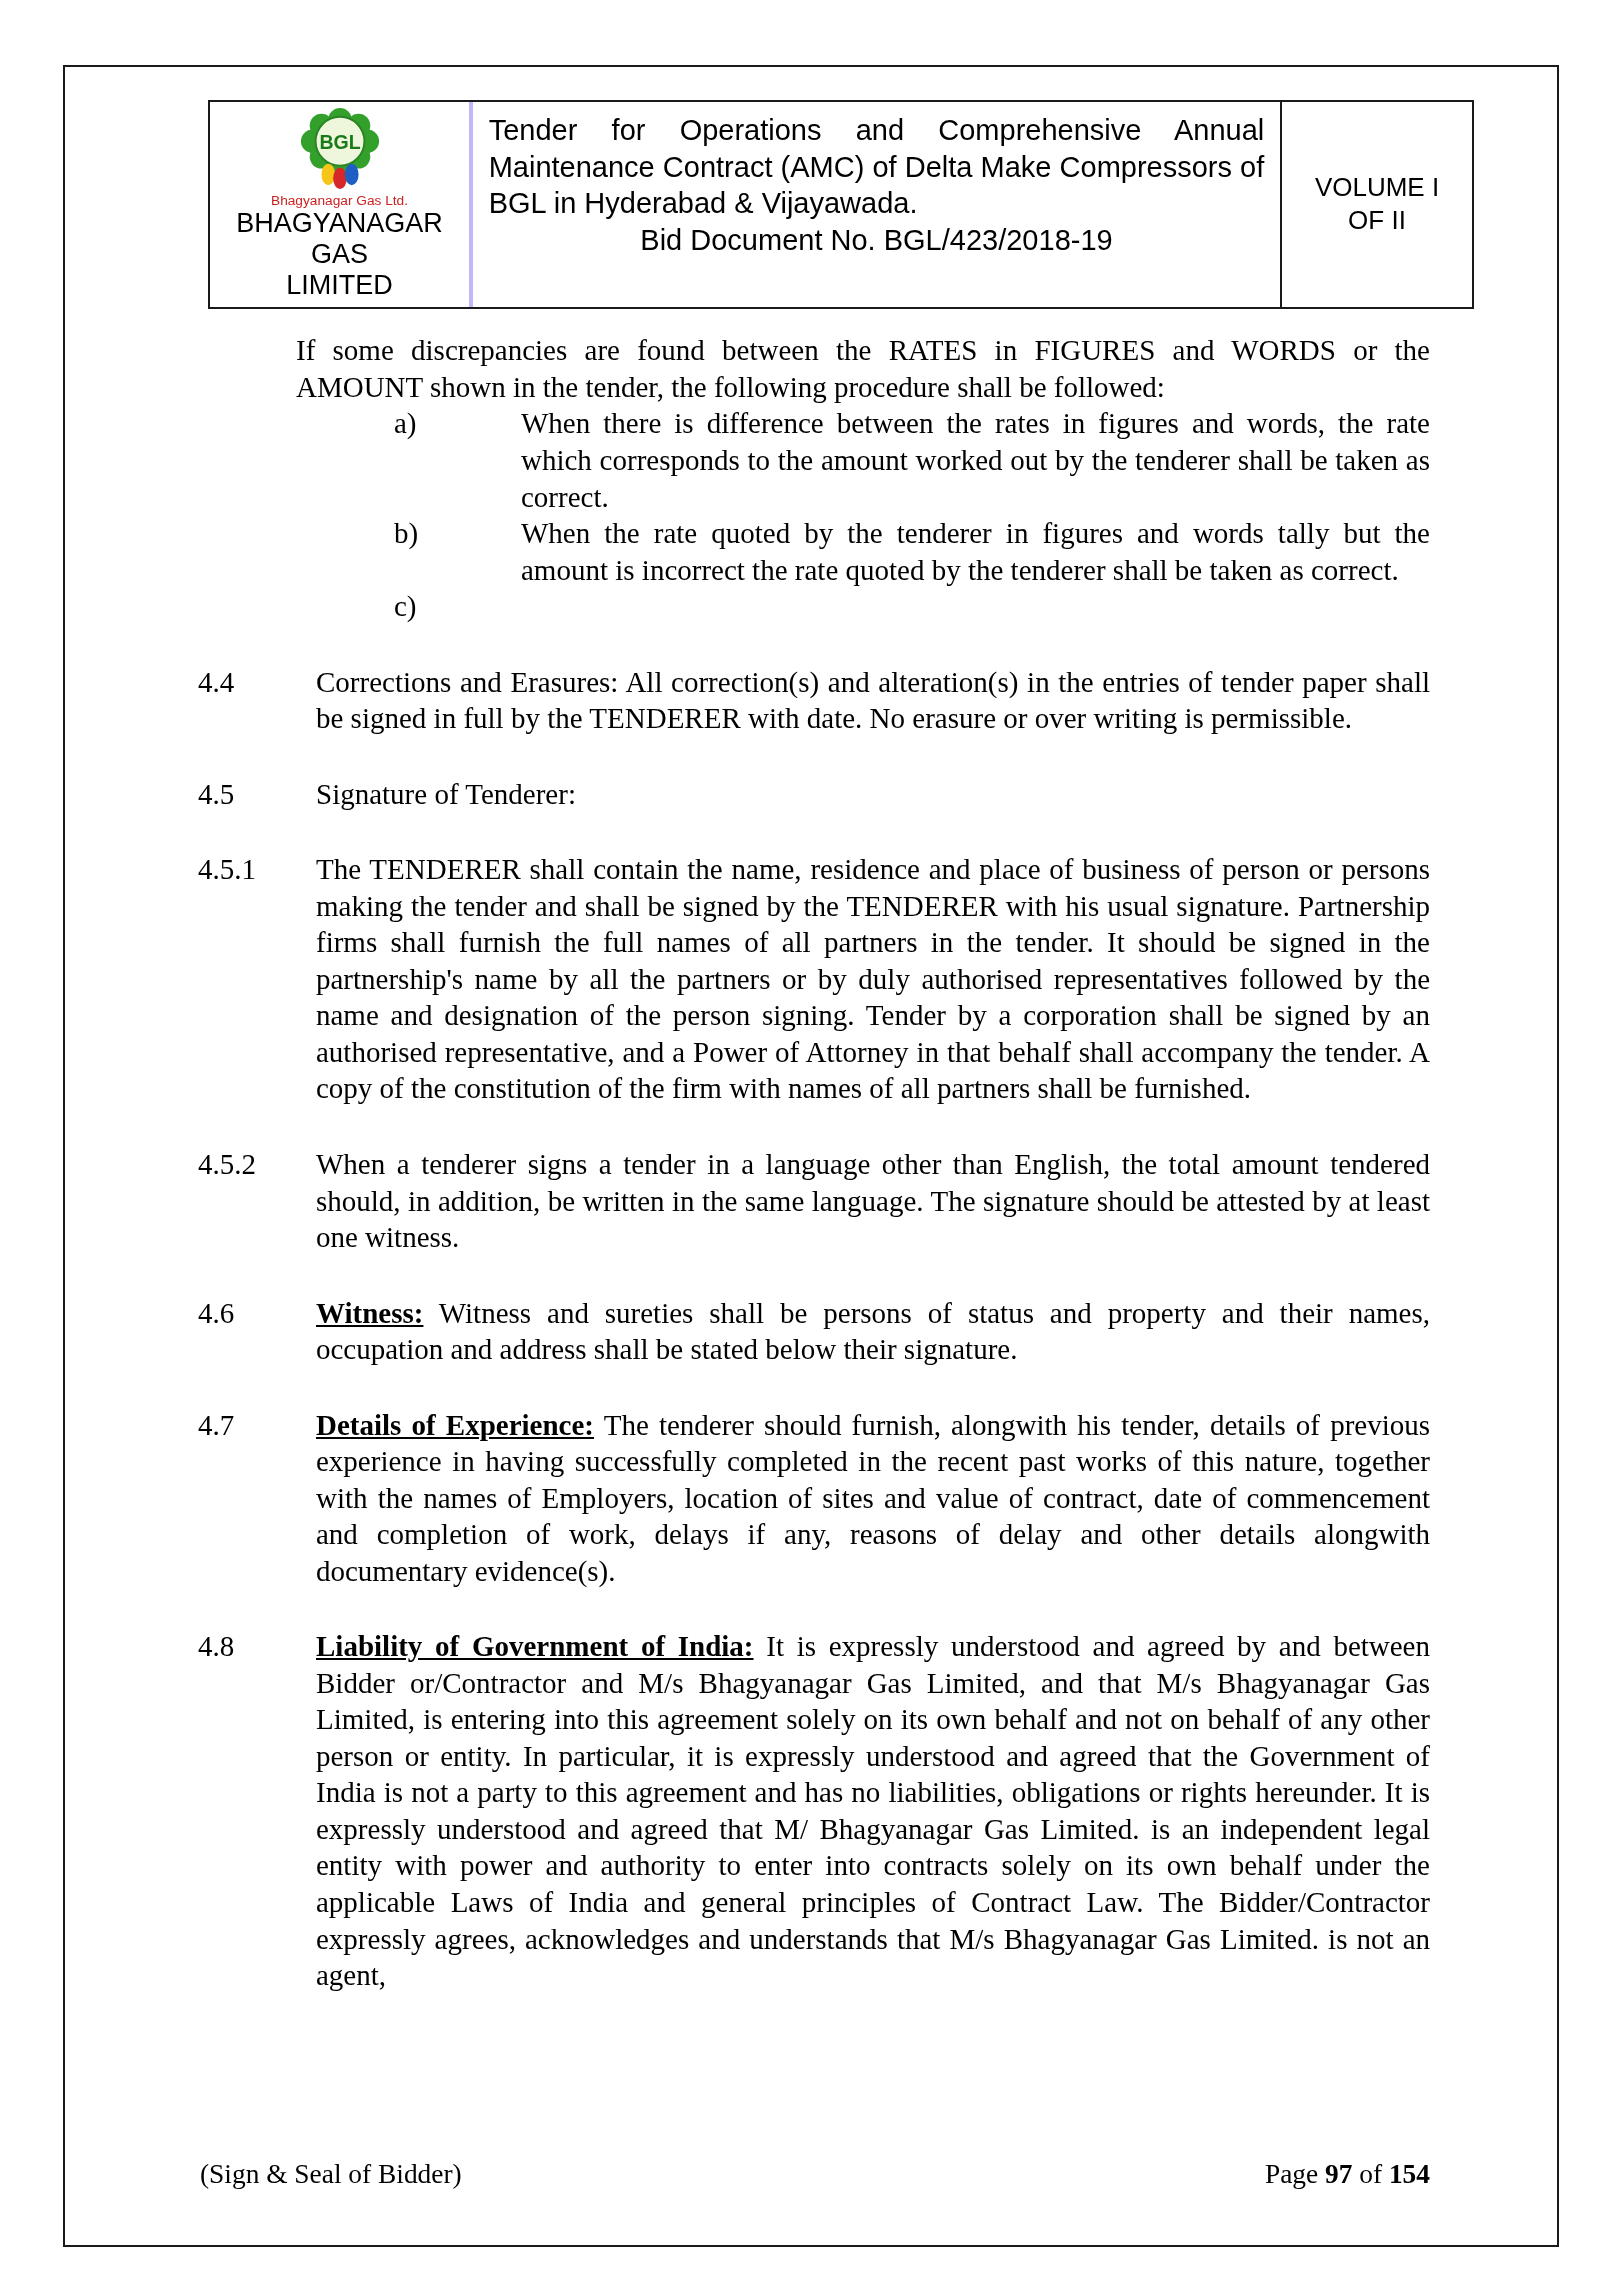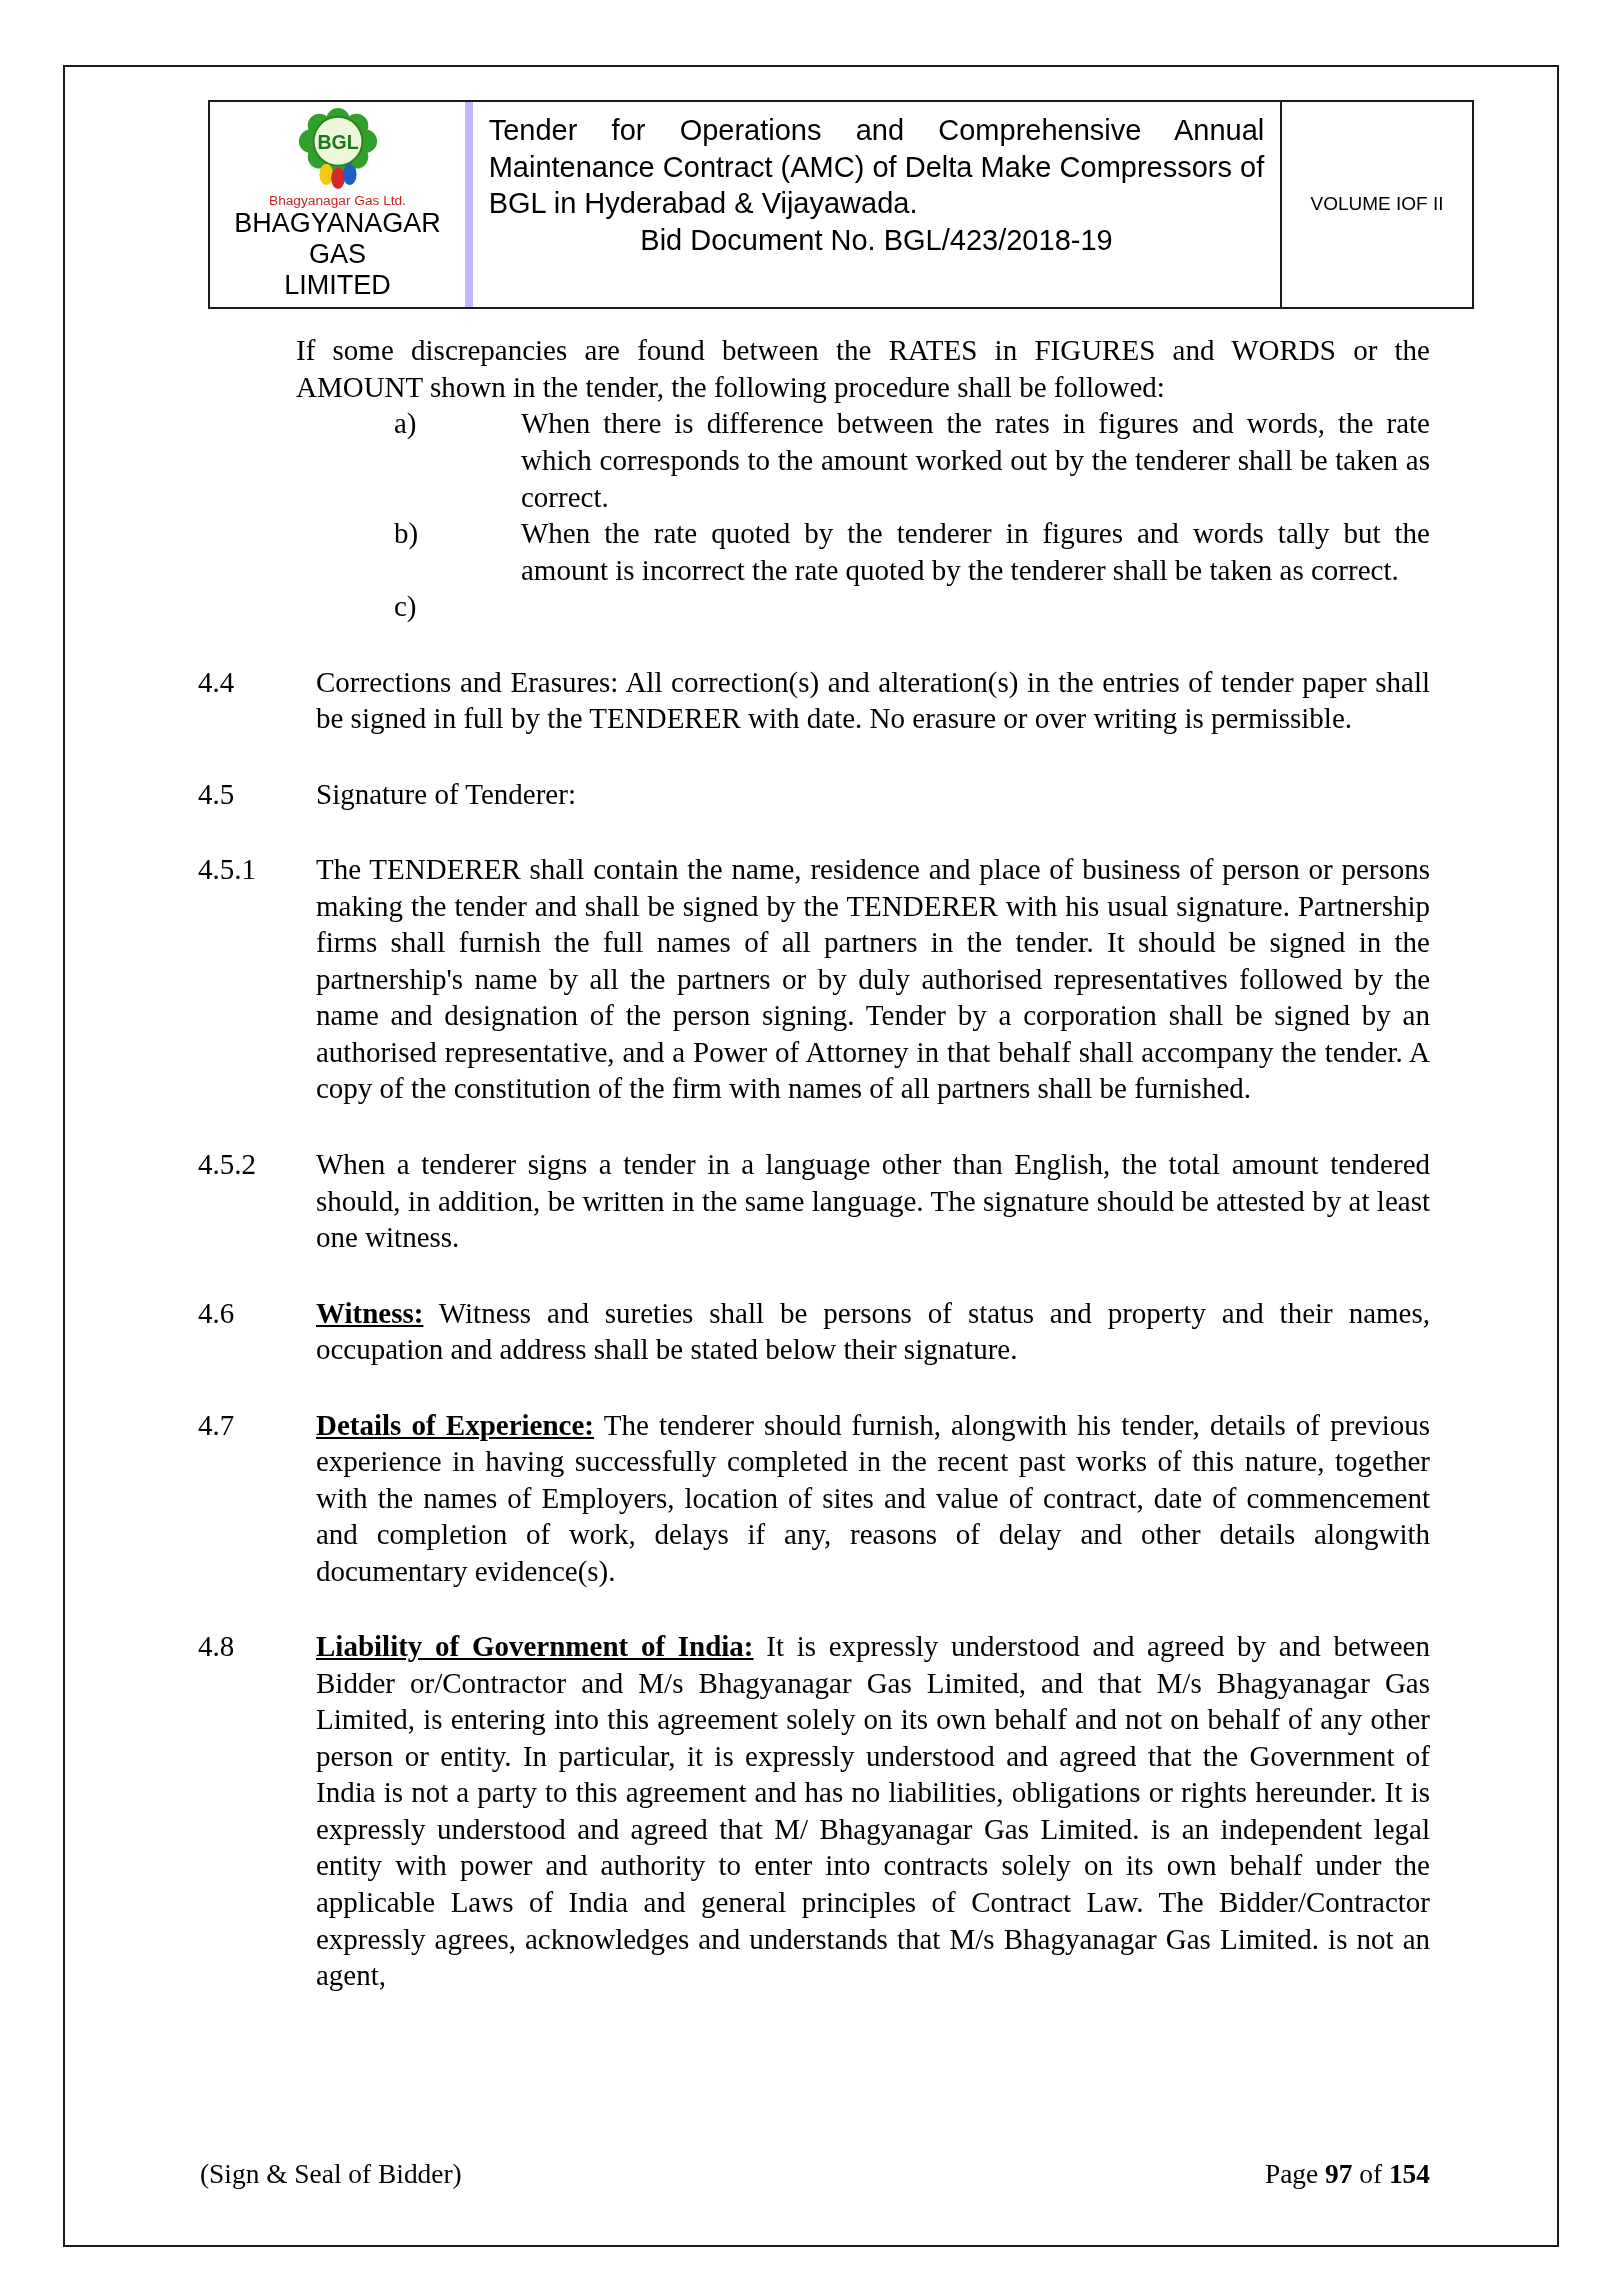--- a/index.html
+++ b/index.html
@@ -29,21 +29,21 @@
     margin: 33px 0 0 143px;
     width: 1266px;
     border: 2px solid #1a1a1a;
     display: flex;
     align-items: stretch;
     box-sizing: border-box;
   }
   .cell { box-sizing: border-box; }
   .logo-cell {
     width: 263px;
-    border-right: 8px solid #c4b5fd;
+    border-right: 4px solid #c4b5fd;
     display: flex;
     flex-direction: column;
     align-items: center;
     justify-content: center;
     padding: 5.9px 3.9px;
   }
   .logo-cap {
     font-family: "Liberation Sans", sans-serif;
     font-size: 13.7px;
     color: #cc2222;
@@ -61,25 +61,25 @@
     padding: 9.8px 15.7px 9.8px 15.7px;
     font-family: "Liberation Sans", sans-serif;
     font-size: 29px;
     line-height: 1.27;
   }
   .title-main { text-align: justify; }
   .title-bid  { text-align: center; }
   .vol-cell {
     width: 190px;
     display: flex;
-    flex-direction: row;
+    flex-direction: column;
     align-items: center;
     justify-content: center;
     font-family: "Liberation Sans", sans-serif;
-    font-size: 19px;
+    font-size: 26px;
     line-height: 1.3;
   }
   
   .content {
     margin: 23.5px 127px 0 133px;
     font-size: 29px;
     line-height: 1.26;
   }
   .intro {
     margin: 0 0 0 98px;

